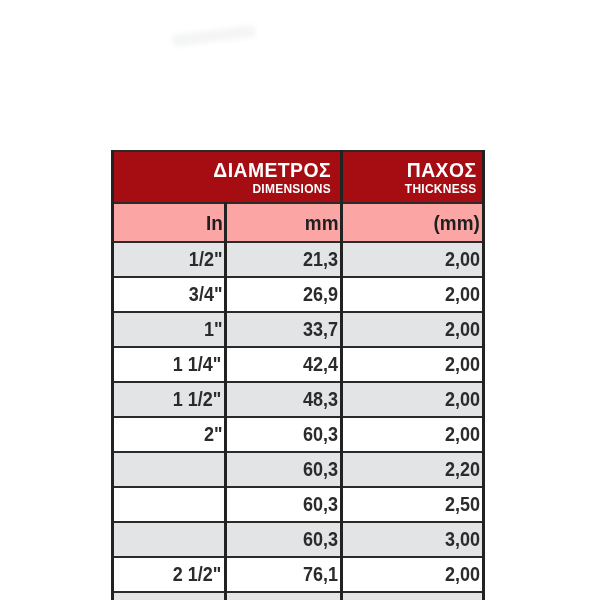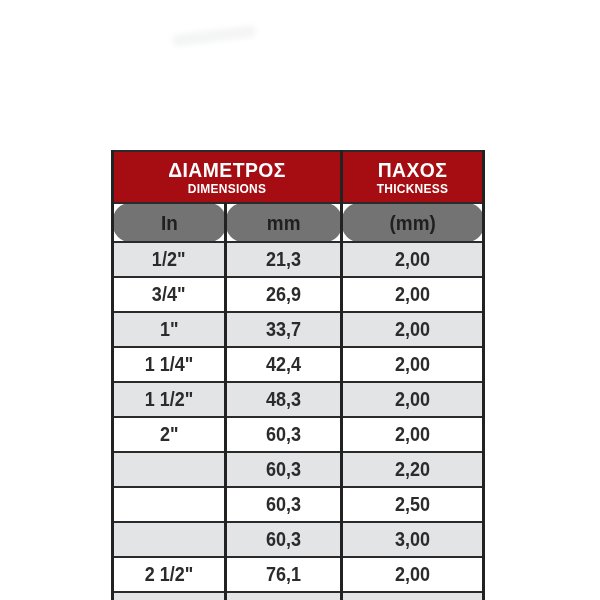--- a/index.html
+++ b/index.html
@@ -35,21 +35,21 @@
     border-collapse: collapse;
     table-layout: fixed;
     width: 371px;
   }
   table.spec td, table.spec th {
     border-top: 2px solid #2a2a2a;
     border-bottom: 2px solid #2a2a2a;
     border-left: 3px solid #222222;
     border-right: 3px solid #222222;
     padding: 0;
-    text-align: center;
+    text-align: right;
     vertical-align: middle;
   }
   tr.group-header { height: 52px; }
   tr.group-header th {
     background: #a50d13;
     color: #ffffff;
   }
   .hdr-title {
     display: block;
     font-size: 21px;
@@ -61,25 +61,24 @@
   .hdr-sub {
     display: block;
     font-size: 13px;
     font-weight: 600;
     letter-spacing: 0.3px;
     line-height: 15px;
     transform: scaleX(0.92);
   }
   tr.col-header { height: 39px; }
   tr.col-header td {
-    background: #737373;
+    background: #fca5a5;
     font-size: 21px;
     font-weight: 700;
     color: #1f1f1f;
-    border-radius: 17px;
   }
   tr.data-row { height: 35px; }
   tr.data-row td {
     font-size: 20px;
     font-weight: 700;
     color: #2b2b2b;
   }
   tr.row-gray td  { background: #e3e4e6; }
   tr.row-white td { background: #ffffff; }
   .cnd {

